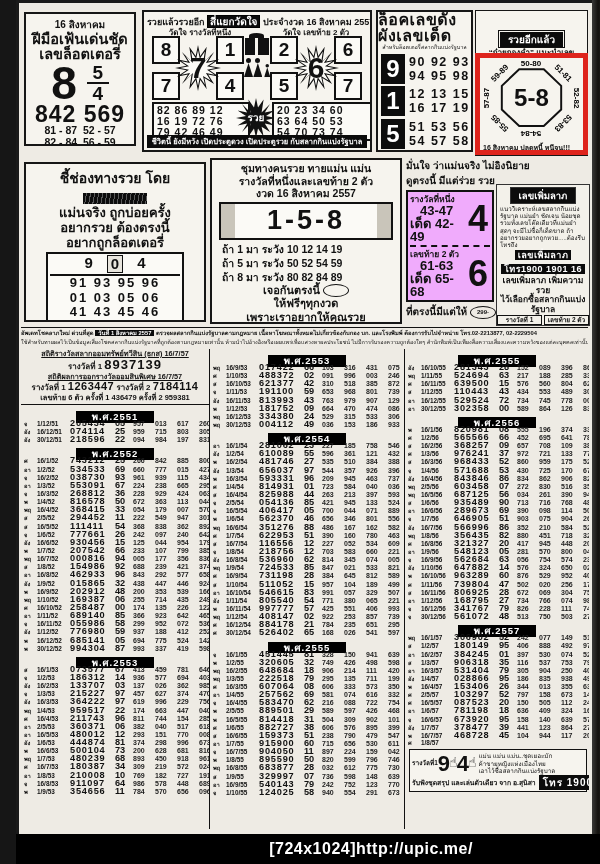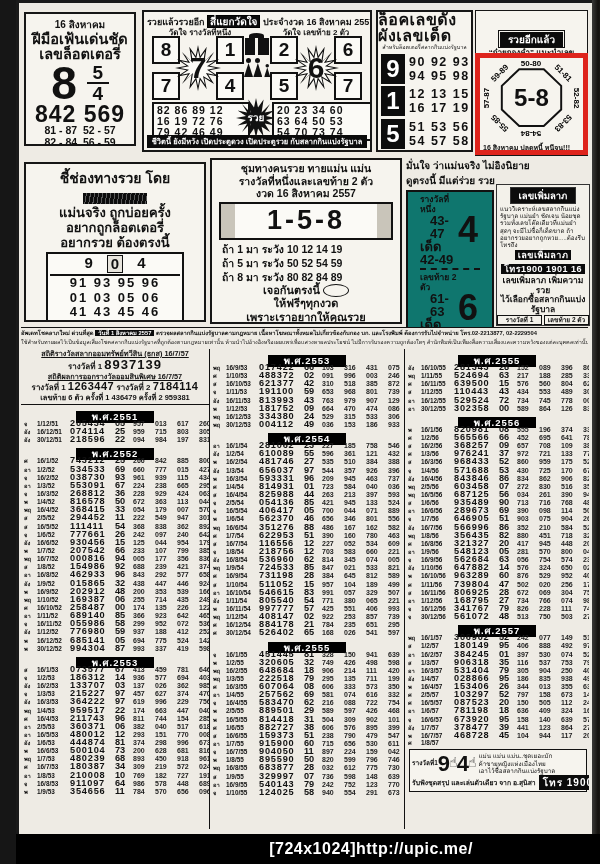--- a/index.html
+++ b/index.html
@@ -87,21 +87,21 @@
   .tipB-l{font-size:10.5px;font-weight:bold;line-height:12.5px}
   .big158{width:170px;height:34px;margin:2px auto;border:2px solid #111;position:relative;
           background:linear-gradient(90deg,#c9c5ba 0 14px,#fbfaf6 14px calc(100% - 14px),#c9c5ba calc(100% - 14px));
           font-size:27px;font-weight:bold;line-height:32px;letter-spacing:3px}
   .warn-line{font-size:10.5px;font-weight:bold;line-height:14px;white-space:pre;text-align:left;padding-left:10px}
   .tipB-f{font-size:11px;font-weight:bold;line-height:13.5px}
   .oval{display:inline-block;width:24px;height:11px;border:1.5px solid #111;border-radius:50%;
         font-size:6px;line-height:10px;vertical-align:middle;text-align:center}
   .sure-h1{font-size:10px;font-weight:bold;white-space:nowrap}
   .sure-h2{font-size:10px;font-weight:bold;white-space:nowrap}
-  .surebox{border:2px solid #111;background:#0f766e;margin-top:2px;padding:2px 12px}
+  .surebox{border:2px solid #111;background:#f0abfc;margin-top:2px;padding:2px 2px}
   .sure-half{display:flex;align-items:center}
   .sure-left{flex:1}
   .sure-lab{font-size:8.5px;font-weight:bold;line-height:10px;text-align:left}
   .sure-main{font-size:13px;font-weight:bold;line-height:13px;text-align:left;padding-left:10px}
   .sure-ded{font-size:13px;font-weight:bold;line-height:13px;text-align:left}
   .sure-big{font-size:36px;font-weight:bold;line-height:34px;padding-right:2px}
   .dashed{border-top:2px dashed #111;margin:2px 0}
   .sure-foot{font-size:10px;font-weight:bold;margin-top:2px;white-space:nowrap}
   .perm-badge{display:inline-block;background:#0b0b0b;color:#fff;border:1px solid #333;
               font-size:9.5px;font-weight:bold;padding:0 8px;margin-top:1px}
@@ -284,22 +284,22 @@
       <div class="oct-foot">16 สิงหาคม ปลดหนี้ หนีจน!!!</div>
     </div>
   </div>
 
   <div class="frame ctr" style="left:8px;top:162px;width:182px;height:160px">
     <div class="tipA-pre">
       <span>ชี้ช่องทางรวย โดย</span>
       <span class="stamp"></span>
     </div>
     <div class="tipA-l">แม่นจริง ถูกบ่อยครั้ง</div>
+    <div class="tipA-l">อยากรวย ต้องตรงนี้</div>
     <div class="tipA-l">อยากถูกล็อตเตอรี่</div>
-    <div class="tipA-l">อยากรวย ต้องตรงนี้</div>
     <div class="t904">
       <div class="t904-head">
         <span>9</span>
         <span class="boxed">0</span>
         <span>4</span>
       </div>
       <div>
           <div class="row4">91 93 95 96</div>
           <div class="row4">01 03 05 06</div>
           <div class="row4">41 43 45 46</div>

